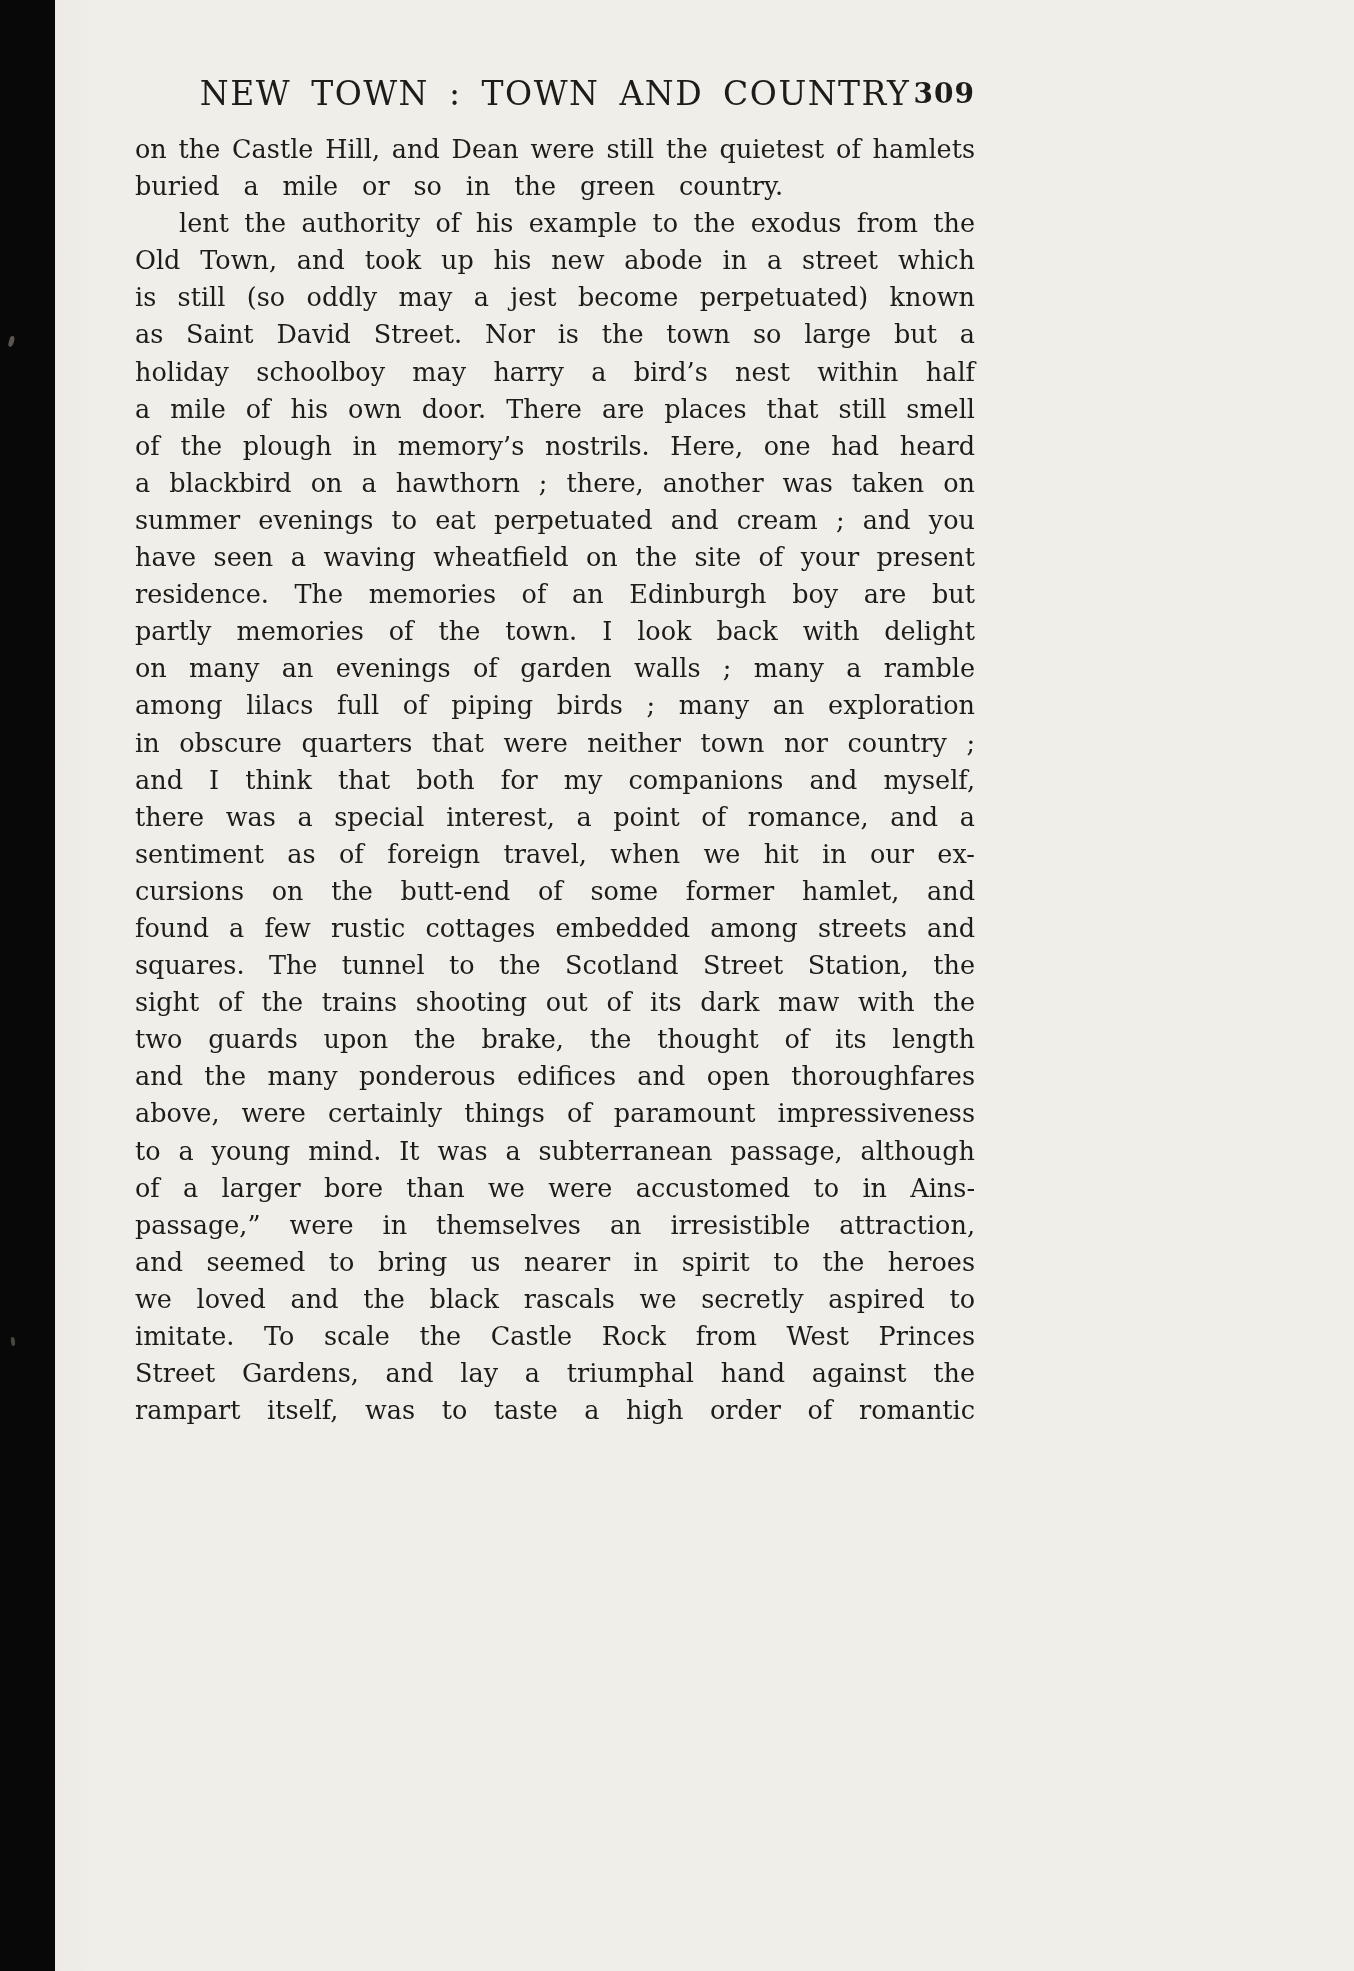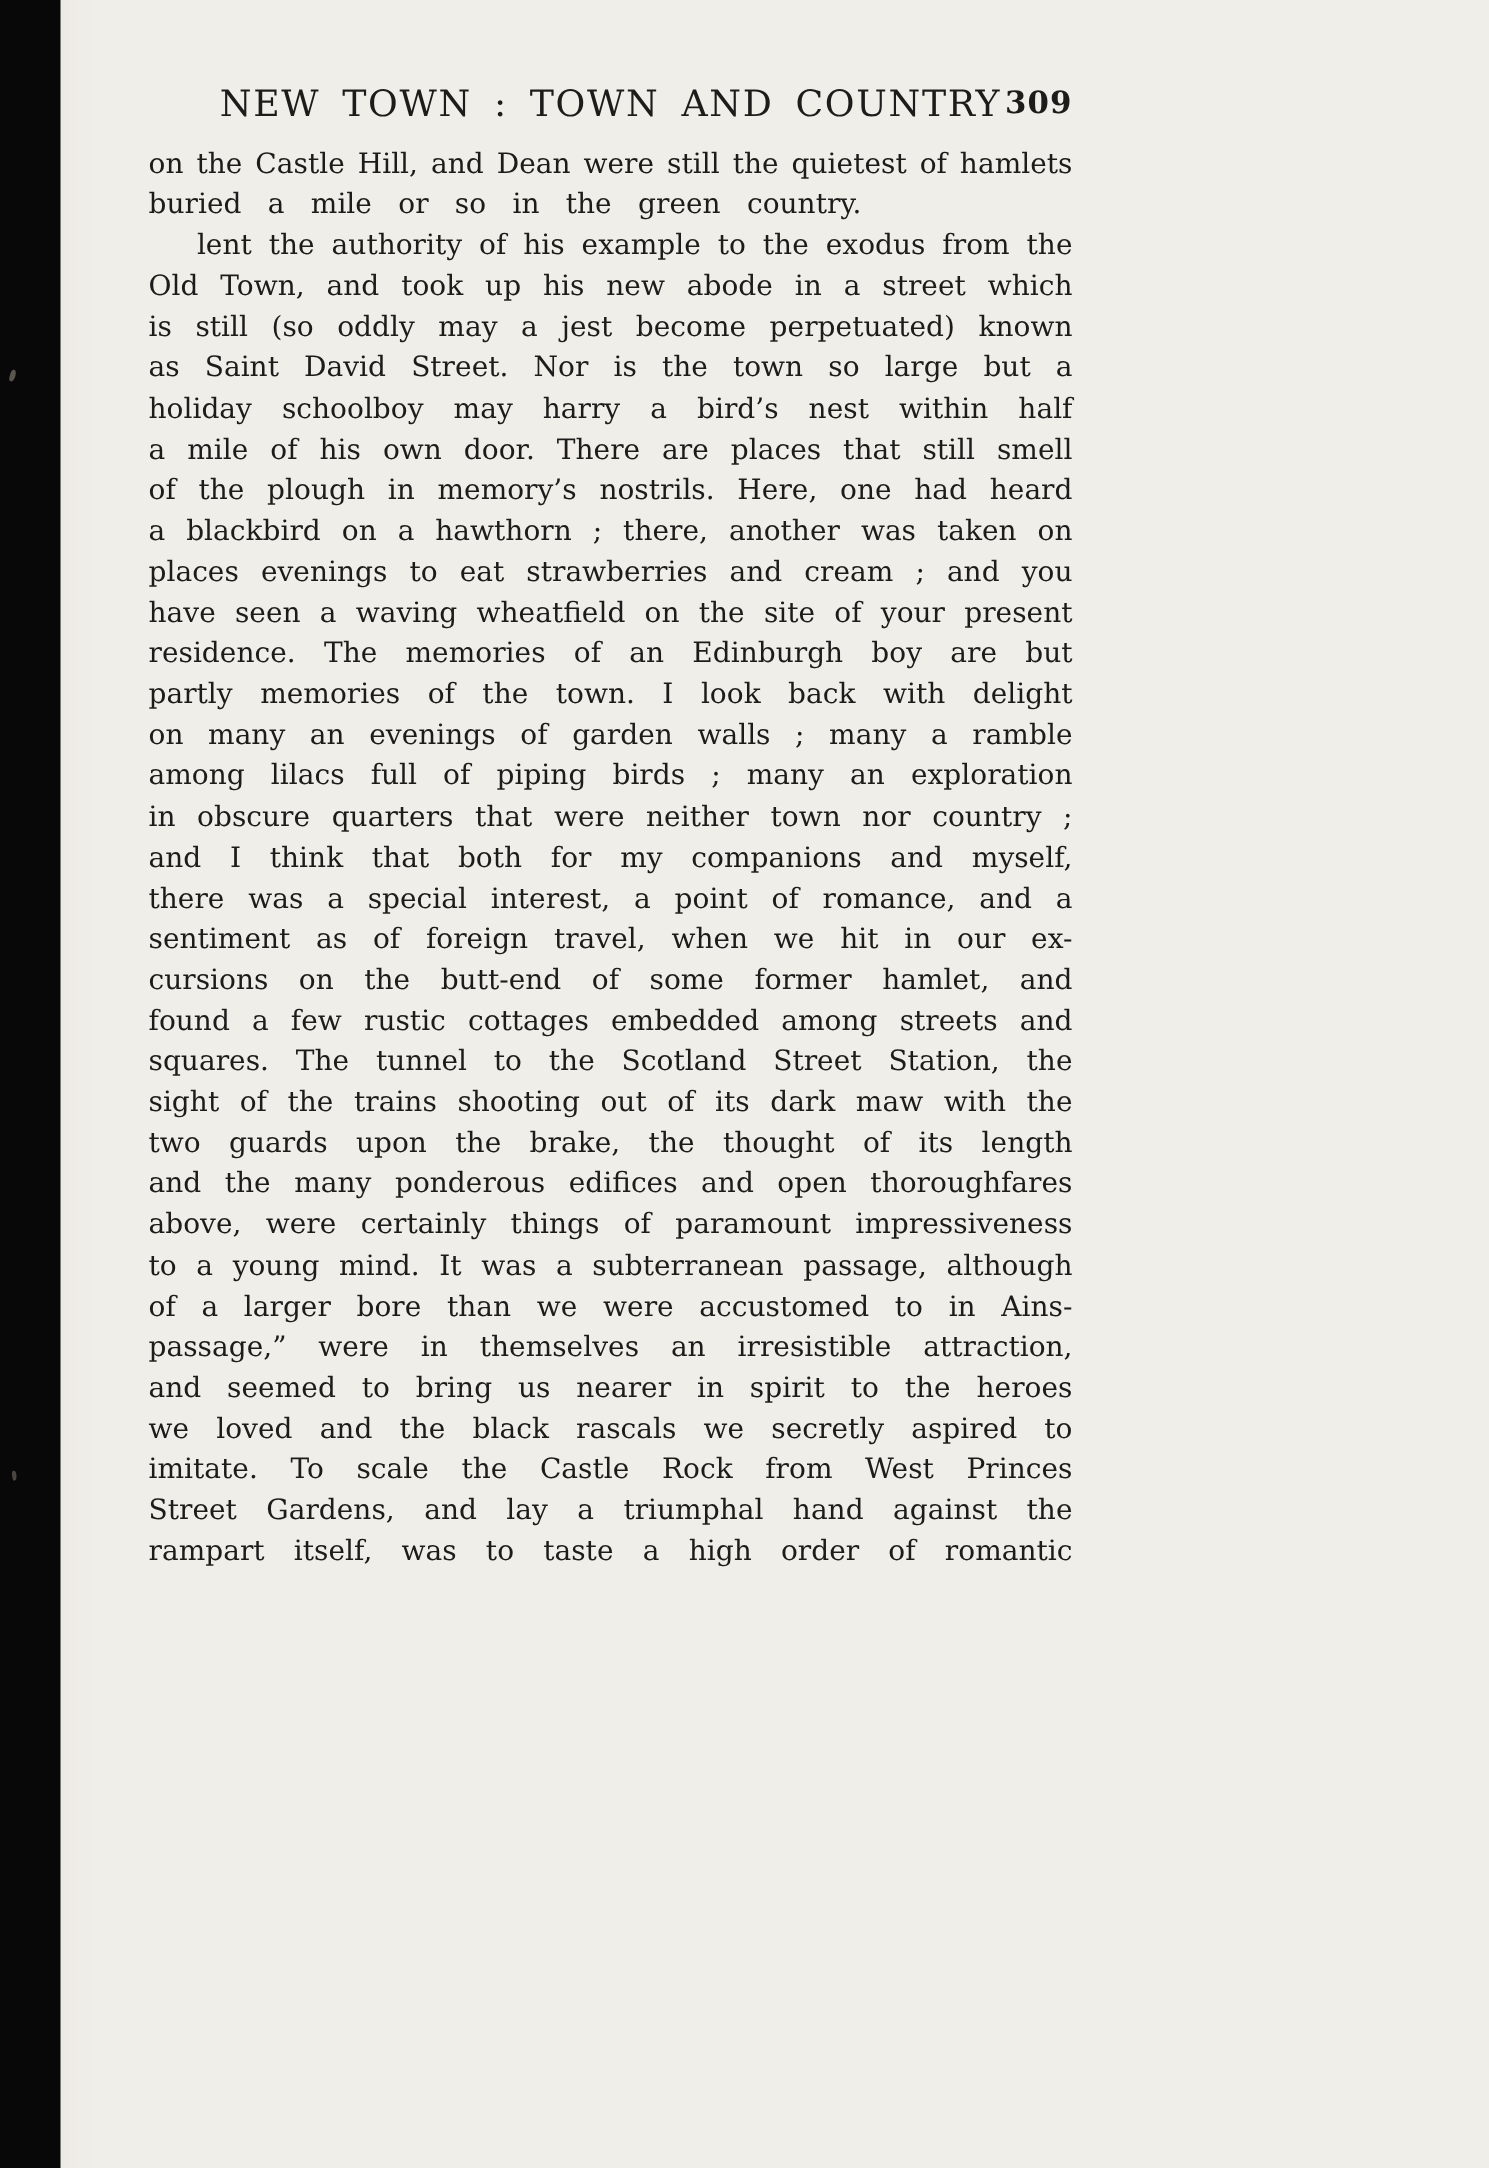--- a/index.html
+++ b/index.html
@@ -104,21 +104,21 @@
       </div>
       <div class="paragraph indent">
         <div class="line">lent the authority of his example to the exodus from the</div>
         <div class="line">Old Town, and took up his new abode in a street which</div>
         <div class="line">is still (so oddly may a jest become perpetuated) known</div>
         <div class="line">as Saint David Street.  Nor is the town so large but a</div>
         <div class="line">holiday schoolboy may harry a bird’s nest within half</div>
         <div class="line">a mile of his own door.  There are places that still smell</div>
         <div class="line">of the plough in memory’s nostrils.  Here, one had heard</div>
         <div class="line">a blackbird on a hawthorn ; there, another was taken on</div>
-        <div class="line">places evenings to eat strawberries and cream ; and you</div>
+        <div class="line">summer evenings to eat perpetuated and cream ; and you</div>
         <div class="line">have seen a waving wheatfield on the site of your present</div>
         <div class="line">residence.  The memories of an Edinburgh boy are but</div>
         <div class="line">partly memories of the town.  I look back with delight</div>
         <div class="line">on many an evenings of garden walls ; many a ramble</div>
         <div class="line">among lilacs full of piping birds ; many an exploration</div>
         <div class="line">in obscure quarters that were neither town nor country ;</div>
         <div class="line">and I think that both for my companions and myself,</div>
         <div class="line">there was a special interest, a point of romance, and a</div>
         <div class="line">sentiment as of foreign travel, when we hit in our ex-</div>
         <div class="line">cursions on the butt-end of some former hamlet, and</div>

